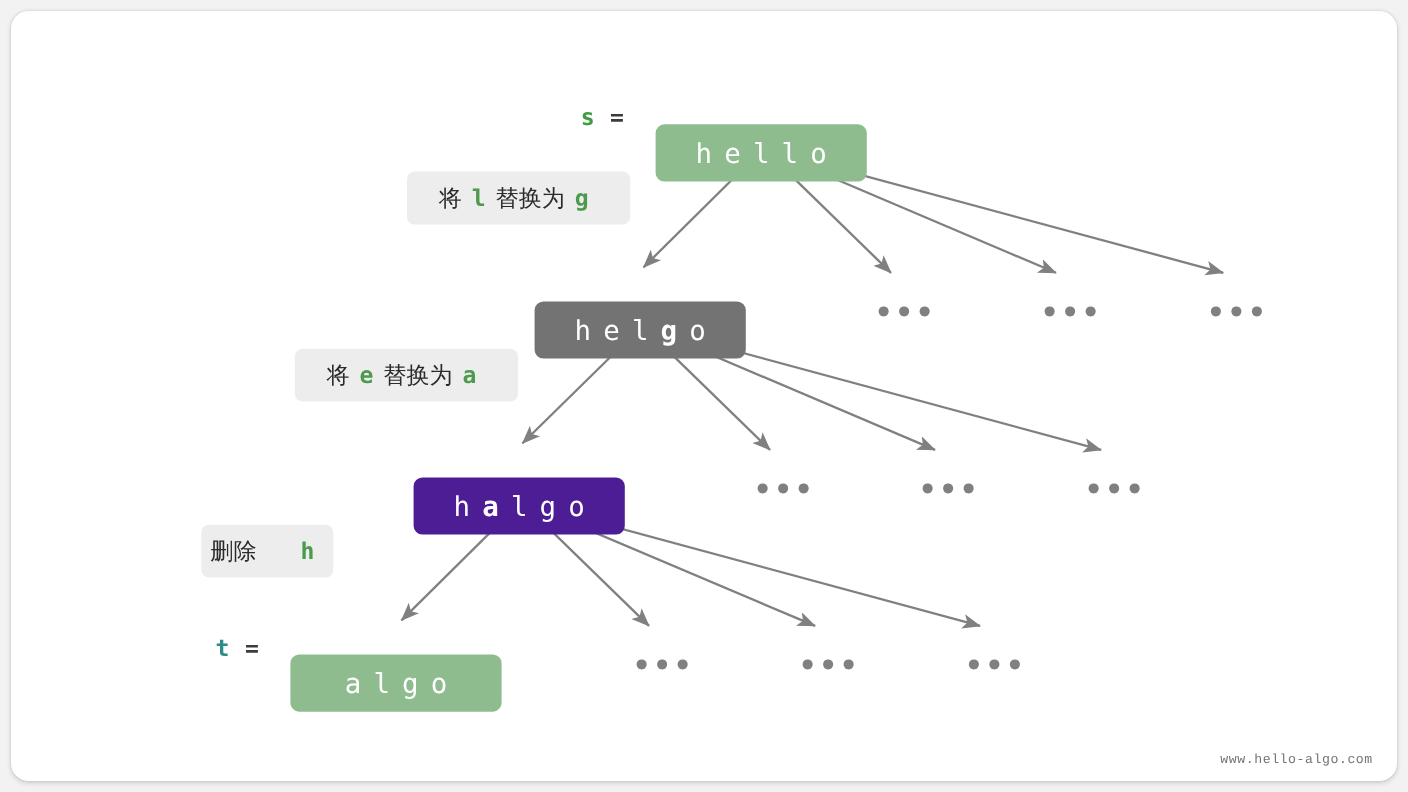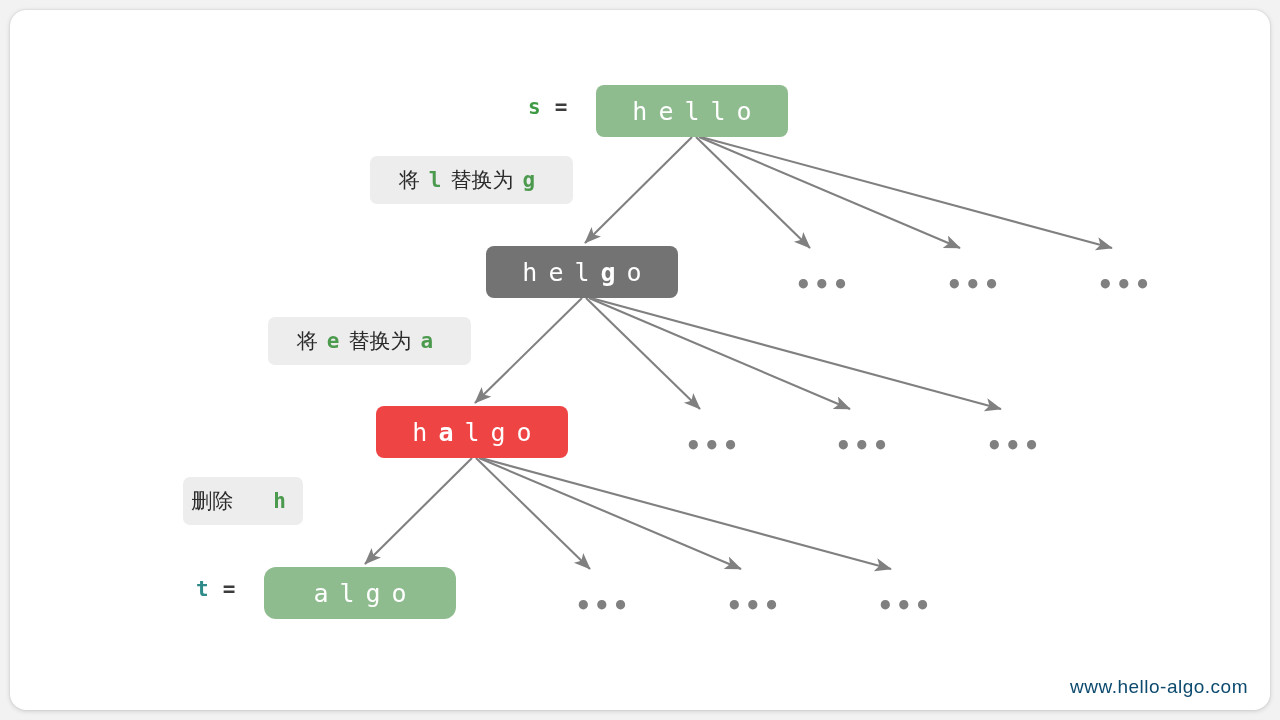--- a/index.html
+++ b/index.html
@@ -49,20 +49,21 @@
     border-radius: 8px;
     color: #ffffff;
     font-family: "DejaVu Sans Mono", "Liberation Mono", monospace;
     font-size: 25px;
     letter-spacing: 11px;
     display: flex;
     align-items: center;
     justify-content: center;
     box-sizing: border-box;
     white-space: pre;
+    margin-top: 28px;
   }
   .str-node .chars { padding-left: 11px; }
   .str-node .hl {
     font-weight: bold;
   }
 
   
   .var-label {
     position: absolute;
     font-family: "DejaVu Sans Mono", "Liberation Mono", monospace;
@@ -108,23 +109,23 @@
     letter-spacing: 2px;
     line-height: 1;
     white-space: pre;
   }
 
   
   #watermark {
     position: absolute;
     right: 32px;
     bottom: 22px;
-    color: #0c4a6e;
-    font-family: Liberation Sans, sans-serif;
-    font-size: 19px;
+    color: #737373;
+    font-family: Liberation Mono, monospace;
+    font-size: 12px;
     letter-spacing: 0.5px;
     white-space: pre;
   }
 </style>
 </head>
 <body>
 
 <div id="canvas">
   <div id="card"></div>
 
@@ -146,22 +147,22 @@
         <line x1="472" y1="458" x2="365" y2="564" stroke="#808080" stroke-width="2.1" marker-end="url(#arrowhead)"></line>
         <line x1="476" y1="458" x2="590" y2="569" stroke="#808080" stroke-width="2.1" marker-end="url(#arrowhead)"></line>
         <line x1="479" y1="458" x2="741" y2="569" stroke="#808080" stroke-width="2.1" marker-end="url(#arrowhead)"></line>
         <line x1="481" y1="458" x2="891" y2="569" stroke="#808080" stroke-width="2.1" marker-end="url(#arrowhead)"></line>
       </g>
   </svg>
 
   <div id="nodes-group">
       <div class="str-node" style="left: 596px; top: 85px; width: 192px; height: 52px; background: rgb(143, 188, 143); color: rgb(255, 255, 255);"><span class="chars"><span>h</span><span>e</span><span>l</span><span>l</span><span>o</span></span></div>
       <div class="str-node" style="left: 486px; top: 246px; width: 192px; height: 52px; background: #737373; color: rgb(255, 255, 255);"><span class="chars"><span>h</span><span>e</span><span>l</span><span class="hl">g</span><span>o</span></span></div>
-      <div class="str-node" style="left: 376px; top: 406px; width: 192px; height: 52px; background: #ef4444; color: rgb(255, 255, 255);"><span class="chars"><span>h</span><span class="hl">a</span><span>l</span><span>g</span><span>o</span></span></div>
-      <div class="str-node" style="left: 264px; top: 567px; width: 192px; height: 52px; background: rgb(143, 188, 143); color: rgb(255, 255, 255); border-radius: 12px;"><span class="chars"><span>a</span><span>l</span><span>g</span><span>o</span></span></div>
+      <div class="str-node" style="left: 376px; top: 406px; width: 192px; height: 52px; background: #4c1d95; color: rgb(255, 255, 255);"><span class="chars"><span>h</span><span class="hl">a</span><span>l</span><span>g</span><span>o</span></span></div>
+      <div class="str-node" style="left: 264px; top: 567px; width: 192px; height: 52px; background: rgb(143, 188, 143); color: rgb(255, 255, 255);"><span class="chars"><span>a</span><span>l</span><span>g</span><span>o</span></span></div>
     </div>
   <div id="vars-group">
       <div class="var-label" style="left: 528px; top: 95px;"><span class="vname-s">s</span><span class="veq">=</span></div>
       <div class="var-label" style="left: 196px; top: 577px;"><span class="vname-t">t</span><span class="veq">=</span></div>
     </div>
   <div id="ops-group">
       <div class="op-chip" style="left: 370px; top: 156px; width: 203px; height: 48px; background: rgb(237, 237, 237);"><span>将</span><span class="mono-hl" style="color: rgb(76, 154, 78);">l</span><span>替换为</span><span class="mono-hl" style="color: rgb(76, 154, 78);">g</span></div>
       <div class="op-chip" style="left: 268px; top: 317px; width: 203px; height: 48px; background: rgb(237, 237, 237);"><span>将</span><span class="mono-hl" style="color: rgb(76, 154, 78);">e</span><span>替换为</span><span class="mono-hl" style="color: rgb(76, 154, 78);">a</span></div>
       <div class="op-chip" style="left: 183px; top: 477px; width: 120px; height: 48px; background: rgb(237, 237, 237); gap: 31px;"><span>删除</span><span class="mono-hl" style="color: rgb(76, 154, 78);">h</span></div>
     </div>

